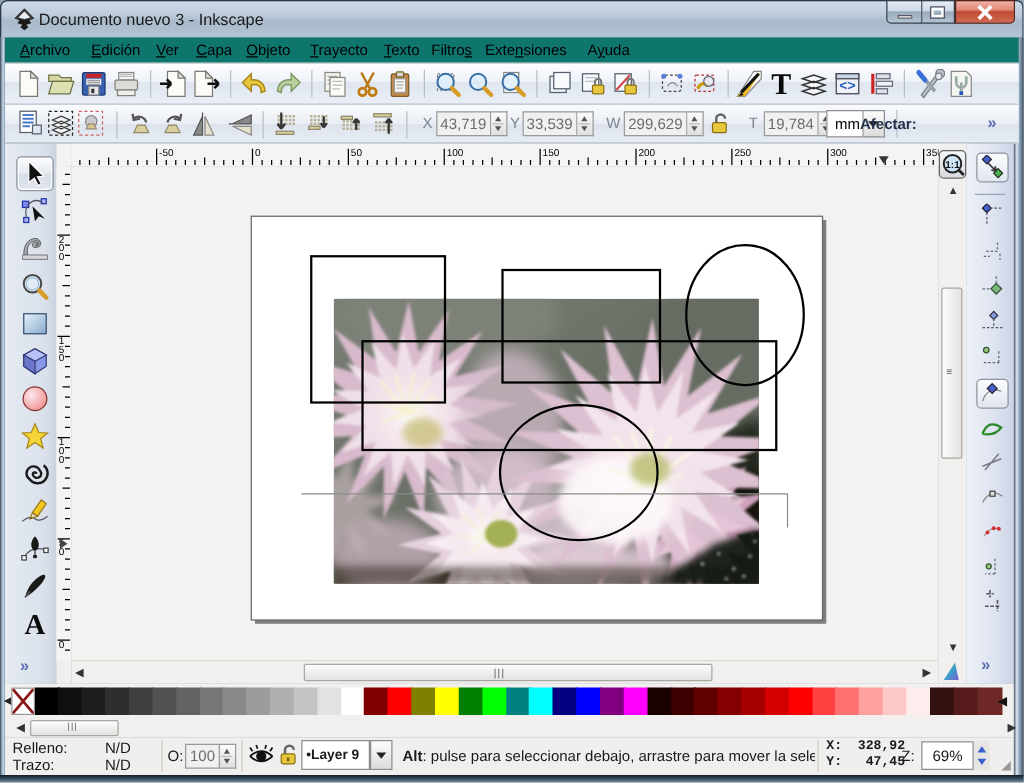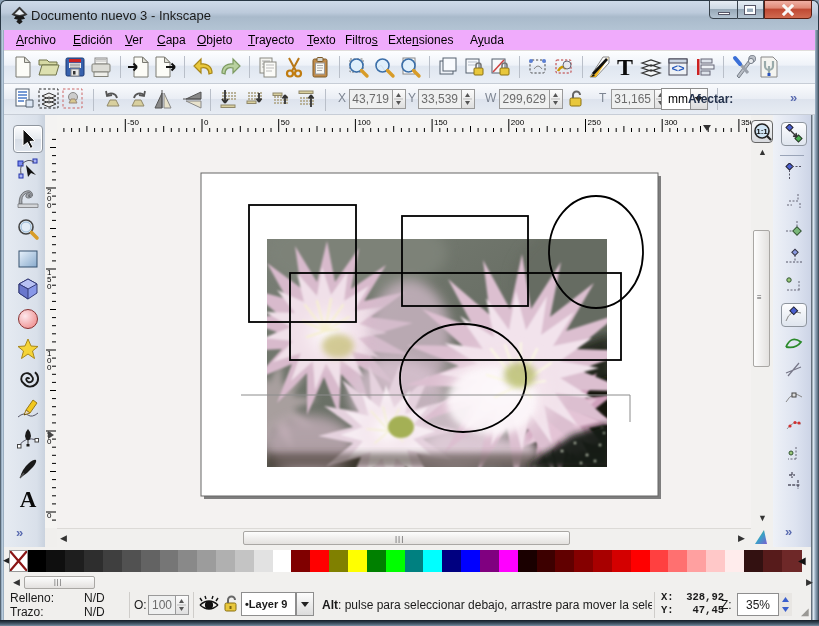--- a/index.html
+++ b/index.html
@@ -1,19 +1,19 @@
 <!DOCTYPE html>
 <html><head><meta charset="utf-8"><style>
 *{margin:0;padding:0;box-sizing:border-box}
 html,body{width:819px;height:626px;overflow:hidden}
 body{font-family:"Liberation Sans",sans-serif;position:relative;background:#8aa0b4}
 .abs{position:absolute}
 #titlebar{left:0;top:0;width:819px;height:30px;background:linear-gradient(#cedbe9 0%,#bccadb 40%,#a9bacb 55%,#b3c4d4 100%);border-top:1px solid #283744;border-left:1px solid #283744;border-right:1px solid #283744;border-radius:6px 6px 0 0}
 #titletext{left:31px;top:8px;font-size:13px;color:#1a1a1a}
-#menubar{left:4px;top:30px;width:811px;height:21px;background:#f0abfc;border-bottom:1px solid #e0dedb}
+#menubar{left:4px;top:30px;width:811px;height:21px;background:#0f766e;border-bottom:1px solid #e0dedb}
 .menuitem{position:absolute;top:3px;font-size:12px;color:#000}
 #toolbar1{left:4px;top:51px;width:811px;height:33px;background:linear-gradient(#fdfeff,#eef2f8 45%,#dfe6f0 46%,#eaeff6);border-bottom:1px solid #c7cdd6}
 #toolbar2{left:4px;top:84px;width:811px;height:31px;background:linear-gradient(#fafbfd,#e9edf4 50%,#dde3ed 51%,#e7ecf3);border-bottom:1px solid #c7cdd6}
 #leftframe{left:0;top:30px;width:4px;height:590px;background:linear-gradient(90deg,#38444f,#9fb4c8 40%,#c2d4e4 70%,#7d92a6)}
 #rightframe{left:811px;top:30px;width:8px;height:590px;background:linear-gradient(90deg,#46525e,#dce8f2 30%,#8ba0b4 60%,#5d7183 85%,#323e49)}
 #bottomframe{left:0;top:620px;width:819px;height:6px;background:linear-gradient(#131c26,#30414f 40%,#5a6f82 80%,#7b90a2)}
 #toolbox{left:4px;top:115px;width:41px;height:432px;background:linear-gradient(90deg,#e6ebf2,#d9e0ea 80%,#c9d2de)}
 .tool{position:absolute;left:9px;width:30px;height:28px;display:flex;align-items:center;justify-content:center}
 .toolsel{border:1px solid #8e959e;border-radius:4px;background:linear-gradient(#fdfdfe,#e4e9ef 50%,#d7dde6 51%,#e0e6ee);box-shadow:inset 0 0 0 1px #fff}
 #lruler{left:45px;top:133px;width:12px;height:395px;background:#f4f3f2;border-right:1px solid #b8b6b4}
@@ -286,21 +286,21 @@
 <div class="spin" style="left:546px;top:5px"><svg width="11" height="18">
         <path d="M5.5,3 L8,7 L3,7 Z" fill="#555"></path>
         <path d="M5.5,15 L8,11 L3,11 Z" fill="#555"></path>
         <path d="M1,9 H10" stroke="#bbb"></path>
       </svg></div>
 <div class="abs" style="left:563px;top:5px"><svg width="18" height="20" viewBox="0 0 18 20">
         <rect x="3" y="9" width="11" height="8" rx="1.5" fill="#e8c73c" stroke="#8a7013"></rect>
         <path d="M6,9 V6 a3.5,3.5 0 0 1 7,0" fill="none" stroke="#666" stroke-width="2"></path>
       </svg></div>
 <div class="lbl2" style="left:595px">T</div>
-<div class="numbox" style="left:607px;top:5px;width:44px">31,165</div>
+<div class="numbox" style="left:607px;top:5px;width:44px">19,784</div>
 <div class="spin" style="left:651px;top:5px"><svg width="11" height="18">
         <path d="M5.5,3 L8,7 L3,7 Z" fill="#555"></path>
         <path d="M5.5,15 L8,11 L3,11 Z" fill="#555"></path>
         <path d="M1,9 H10" stroke="#bbb"></path>
       </svg></div>
 <div class="abs" style="left:657px;top:4px;width:30px;height:22px;background:#fff;border:1px solid #8e8e8e;font-size:12px;padding:3px 0 0 6px">mm</div>
 <div class="abs" style="left:687px;top:4px;width:17px;height:22px;background:linear-gradient(#fdfdfd,#dcdcdc);border:1px solid #8e8e8e;border-left:none"><svg width="15" height="20">
         <path d="M3.5,8 L11.5,8 L7.5,13 Z" fill="#222"></path>
       </svg></div>
 <div class="sep2" style="left:713px"></div>
@@ -902,21 +902,21 @@
       </svg></div>
 <div class="abs" style="left:237px;top:2px;width:55px;height:24px;background:#fff;border:1px solid #8e8e8e;font-size:11px;font-weight:bold;padding:5px 0 0 3px;white-space:nowrap">•Layer 9</div>
 <div class="abs" style="left:292px;top:2px;width:18px;height:24px;background:linear-gradient(#fdfdfd,#dcdcdc);border:1px solid #8e8e8e"><svg width="16" height="22">
         <path d="M4,9 L12,9 L8,14 Z" fill="#222"></path>
       </svg></div>
 <div class="abs" style="left:318px;top:8px;white-space:nowrap;overflow:hidden;width:330px"><b>Alt</b>: pulse para seleccionar debajo, arrastre para mover la selecci</div>
 <div class="abs" style="left:650px;top:2px;width:1px;height:26px;background:#cfcdca"></div>
 <div class="abs" style="left:657px;top:1px;font-family:'Liberation Mono',monospace;font-size:10.5px;font-weight:bold">X:&nbsp;&nbsp;328,92</div>
 <div class="abs" style="left:657px;top:14px;font-family:'Liberation Mono',monospace;font-size:10.5px;font-weight:bold">Y:&nbsp;&nbsp;&nbsp;47,45</div>
 <div class="abs" style="left:717px;top:8px">Z:</div>
-<div class="abs" style="left:733px;top:3px;width:42px;height:23px;background:#fff;border:1px solid #8e8e8e;text-align:center;padding-top:4px">35%</div>
+<div class="abs" style="left:733px;top:3px;width:42px;height:23px;background:#fff;border:1px solid #8e8e8e;text-align:center;padding-top:4px">69%</div>
 <div class="abs" style="left:775px;top:3px;width:14px;height:23px"><svg width="14" height="23">
         <rect width="13" height="23" fill="#e8e6e3"></rect>
         <path d="M6.5,4 L10,9 L3,9 Z" fill="#3a5fcd"></path>
         <path d="M6.5,19 L10,14 L3,14 Z" fill="#3a5fcd"></path>
       </svg></div>
 <div class="abs" style="left:797px;top:16px;color:#9a9894;font-size:10px">◢</div>
 
 </div>
 
 </body></html>

